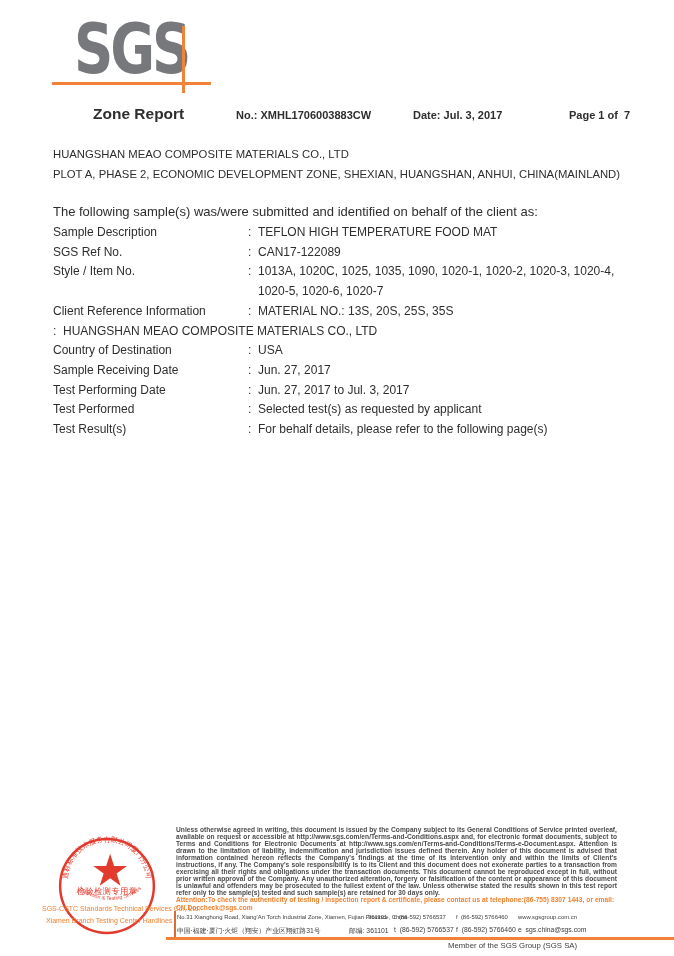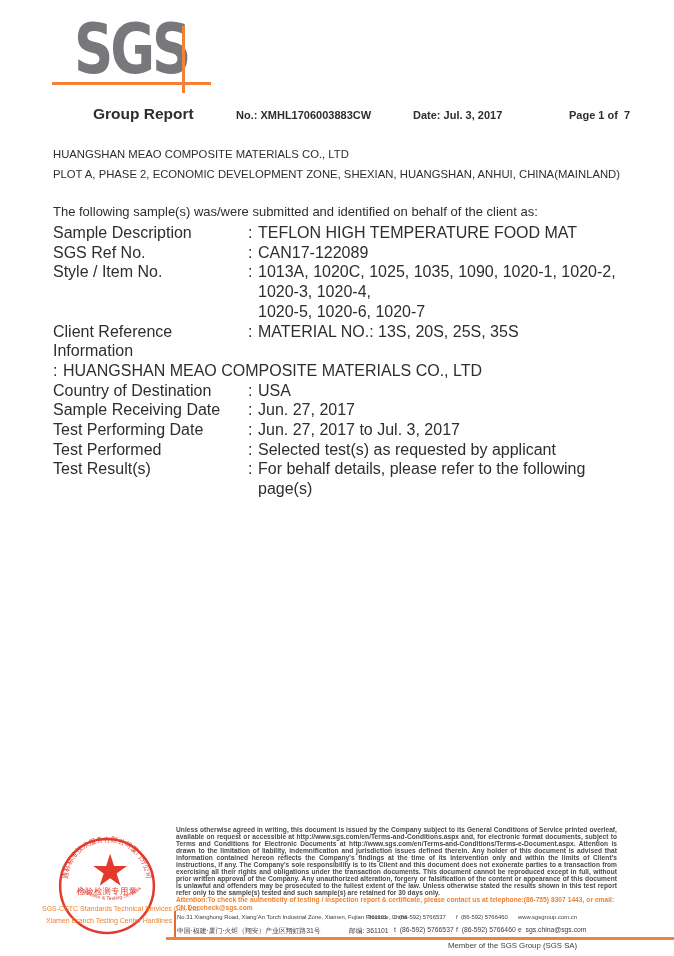--- a/index.html
+++ b/index.html
@@ -20,21 +20,21 @@
   
   .hdr span{position:absolute;white-space:pre;font-weight:bold;}
   .hdr .title{left:93px;top:105px;font-size:15.5px;}
   .hdr .no{left:236px;top:109px;font-size:11px;}
   .hdr .date{left:413px;top:109px;font-size:11px;}
   .hdr .pg{left:552px;top:109px;font-size:11px;padding-left:17px;}
   
   .client{position:absolute;left:53px;top:144px;font-size:11.3px;line-height:20px;}
   
   .intro{position:absolute;left:53px;top:204px;font-size:13px;}
-  .info{position:absolute;left:53px;top:223px;width:580px;font-size:16px;}
+  .info{position:absolute;left:53px;top:223px;width:580px;font-size:12px;}
   .info .row{display:flex;align-items:flex-start;line-height:19.7px;}
   .info .lbl{width:195px;flex:none;}
   .info .col{width:10px;flex:none;}
   .info .val{flex:1;}
   
   .legal{
     position:absolute;left:176px;top:826px;width:441px;
     font-size:6.6px;line-height:7.05px;text-align:justify;color:#4a4a4a;
     font-weight:bold;letter-spacing:0.05px;
   }
@@ -57,21 +57,21 @@
 </head>
 <body>
 
 <div class="page">
 
   <div class="logo-text">SGS</div>
   <div class="logo-hline"></div>
   <div class="logo-vline"></div>
 
   <div class="hdr">
-    <span class="title">Group Report</span>
+    <span class="title">Zone Report</span>
     <span class="no">No.: XMHL1706003883CW</span>
     <span class="date">Date: Jul. 3, 2017</span>
     <span class="pg">Page 1 of  7</span>
   </div>
 
   <div class="client">
     <div>HUANGSHAN MEAO COMPOSITE MATERIALS CO., LTD</div>
     <div>PLOT A, PHASE 2, ECONOMIC DEVELOPMENT ZONE, SHEXIAN, HUANGSHAN, ANHUI, CHINA(MAINLAND)</div>
   </div>
 

